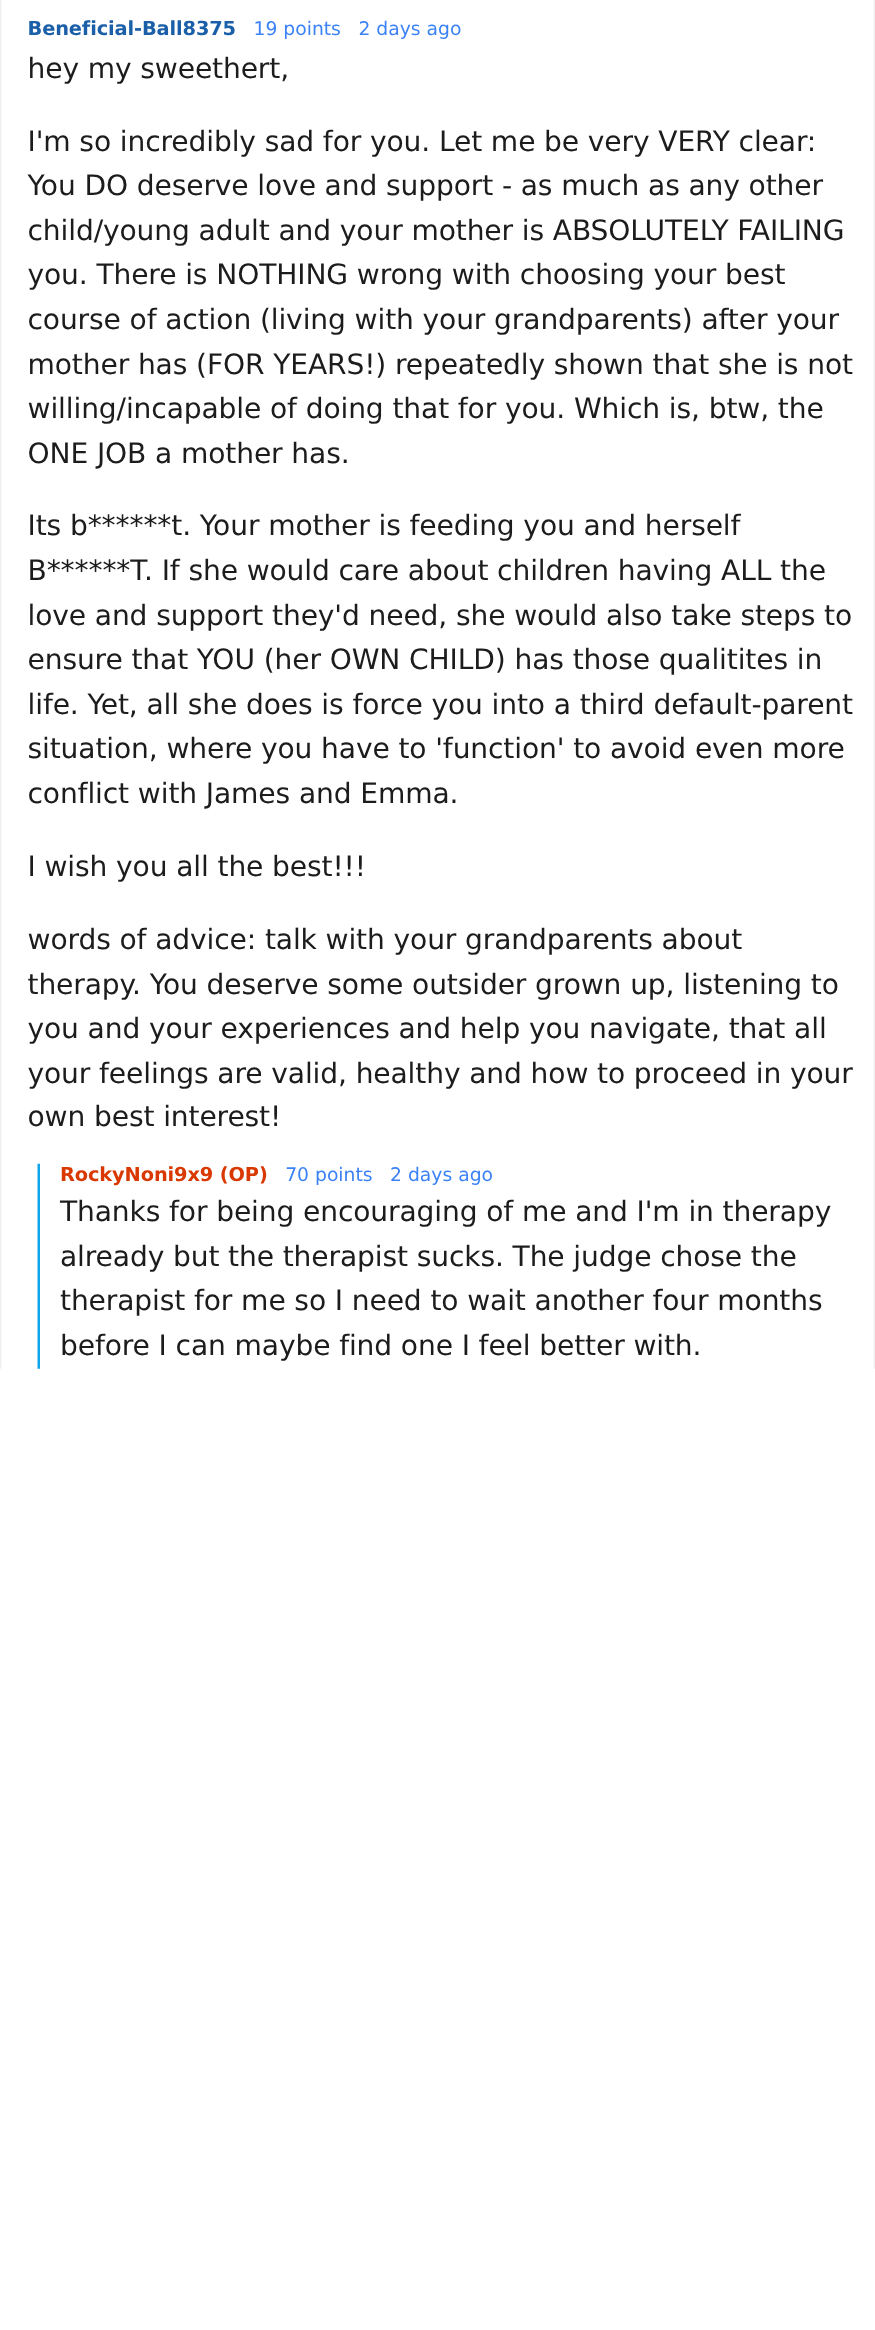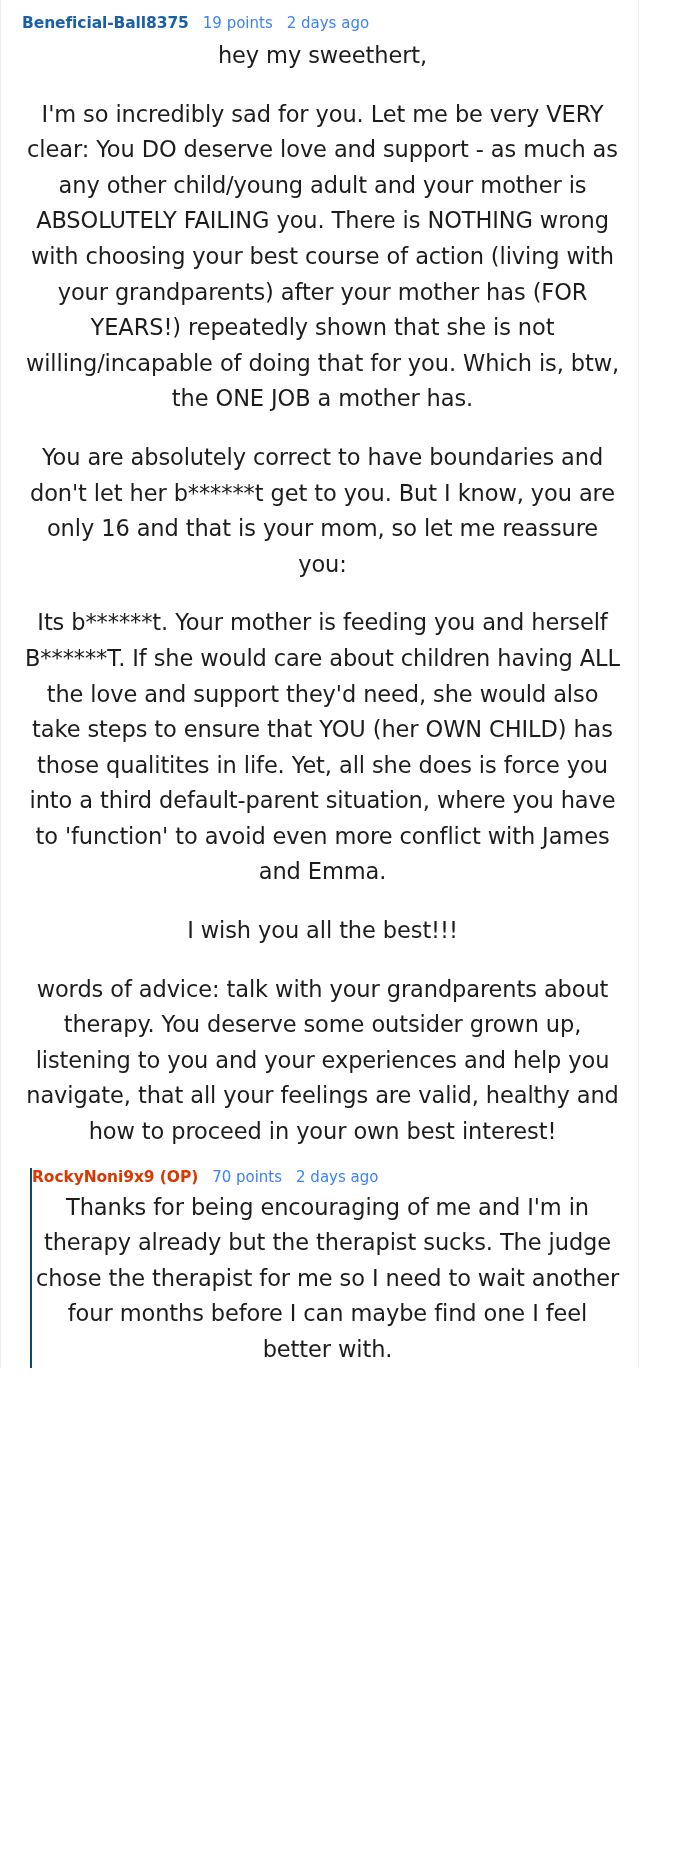--- a/index.html
+++ b/index.html
@@ -8,21 +8,21 @@
     background: #ffffff;
   }
   body {
     width: 700px;
     min-height: 1864px;
     font-family: "DejaVu Sans", sans-serif;
     color: #1a1a1b;
     -webkit-font-smoothing: antialiased;
   }
   .thread {
-    width: 639px;
+    width: 700px;
     box-sizing: border-box;
     padding: 14px 16px 0 22px;
     position: relative;
   }
   .comment {
     position: relative;
   }
   .comment-header {
     display: flex;
     align-items: baseline;
@@ -44,29 +44,29 @@
     color: #3b82f6;
   }
   .body {
     font-size: 22.5px;
     line-height: 35.6px;
     color: #1c1c1c;
     letter-spacing: -0.1px;
   }
   .body p {
     margin: 0 0 23px 0;
-    text-align: center;
   }
   .body p:last-child {
     margin-bottom: 0;
   }
   .reply {
     margin-top: 18px;
     margin-left: 8px;
-    border-left: 2px solid #0c4a6e;
+    padding-left: 16px;
+    border-left: 2px solid #0ea5e9;
     position: relative;
   }
   .reply .body {
     font-size: 22.5px;
     line-height: 35.6px;
   }
   .reply .comment-header {
     margin-bottom: 4px;
   }
   .edge-left {
@@ -95,21 +95,20 @@
 
   <div class="comment">
     <div class="comment-header">
       <span class="author">Beneficial-Ball8375</span>
       <span class="meta">19 points</span>
       <span class="meta">2 days ago</span>
     </div>
     <div class="body">
       <p>hey my sweethert,</p>
       <p>I'm so incredibly sad for you. Let me be very VERY clear: You DO deserve love and support - as much as any other child/young adult and your mother is ABSOLUTELY FAILING you. There is NOTHING wrong with choosing your best course of action (living with your grandparents) after your mother has (FOR YEARS!) repeatedly shown that she is not willing/incapable of doing that for you. Which is, btw, the ONE JOB a mother has.</p>
-      <p>You are absolutely correct to have boundaries and don't let her b******t get to you. But I know, you are only 16 and that is your mom, so let me reassure you:</p>
       <p>Its b******t. Your mother is feeding you and herself B******T. If she would care about children having ALL the love and support they'd need, she would also take steps to ensure that YOU (her OWN CHILD) has those qualitites in life. Yet, all she does is force you into a third default-parent situation, where you have to 'function' to avoid even more conflict with James and Emma.</p>
       <p>I wish you all the best!!!</p>
       <p>words of advice: talk with your grandparents about therapy. You deserve some outsider grown up, listening to you and your experiences and help you navigate, that all your feelings are valid, healthy and how to proceed in your own best interest!</p>
     </div>
 
     <div class="reply">
       <div class="comment-header">
         <span class="author op">RockyNoni9x9 (OP)</span>
         <span class="meta">70 points</span>
         <span class="meta">2 days ago</span>

